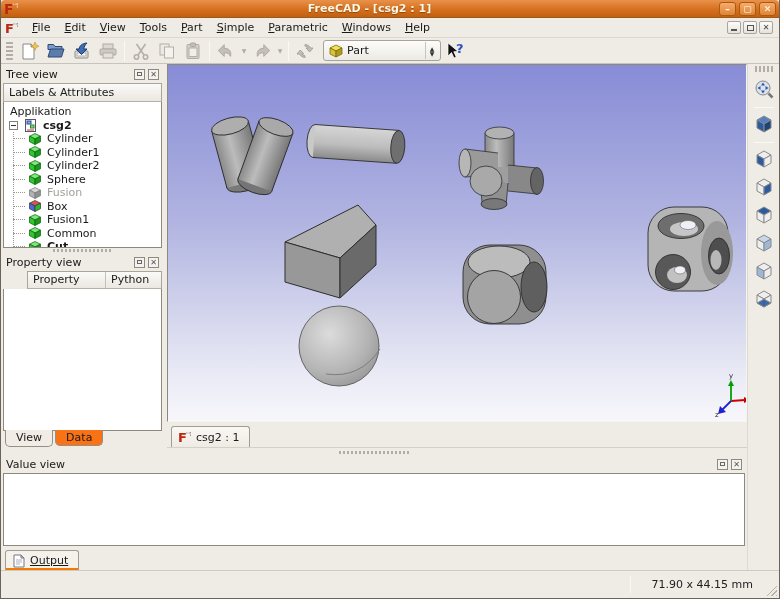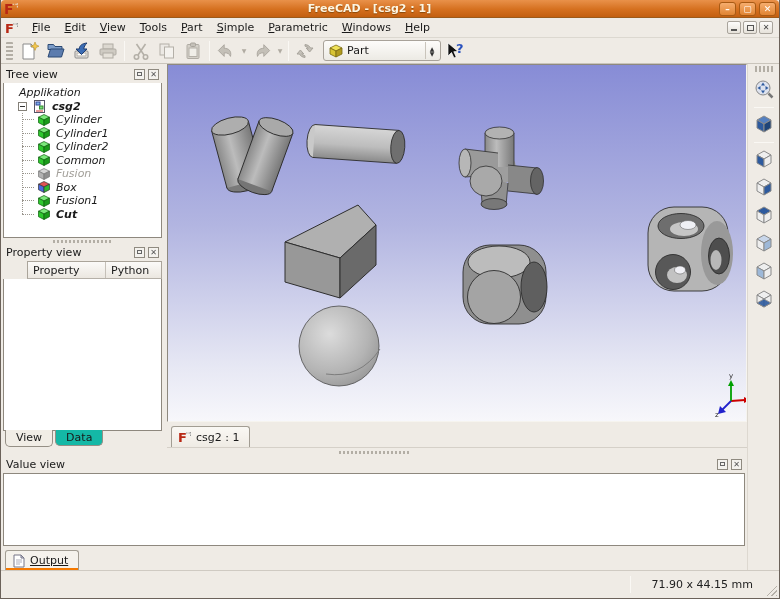--- a/index.html
+++ b/index.html
@@ -41,42 +41,42 @@
   .rd-btn { width:26px; height:26px; display:flex; align-items:center; justify-content:center; border:1px solid transparent; border-radius:2px; margin:1px 0; }
   .rd-sep { width:20px; height:1px; background:#c9c4bb; border-bottom:1px solid #faf8f4; margin:3px 0; }
 
   
   .left-dock { width:163px; display:flex; flex-direction:column; padding:2px 2px 0 2px; }
   .panel-title { height:17px; display:flex; align-items:center; padding:0 3px; font-size:11px; }
   .panel-title .ttl { flex:1; }
   .pt-btn { width:11px; height:11px; border:1px solid #8f8a80; background:#f4f2ee; margin-left:3px; position:relative; font-size:8px; line-height:9px; text-align:center; color:#555; }
   .pt-btn .inner { position:absolute; left:2px; top:2px; width:5px; height:4px; border:1px solid #666; }
   .col-header { height:19px; background:linear-gradient(180deg,#fbfaf8,#ebe7e0); border:1px solid #aaa49a; border-bottom:1px solid #b5b0a8; display:flex; align-items:center; padding:0 5px; }
-  .tree-wrap { flex:1; background:#fff; border:1px solid #8e887e; border-top:none; overflow:hidden; padding:3px 0 0 10px;font-style:italic; }
+  .tree-wrap { flex:1; background:#fff; border:1px solid #8e887e; border-top:none; overflow:hidden; padding:3px 0 0 1px; }
   .tree-row { height:13.5px; display:flex; align-items:center; white-space:nowrap; }
   .tree-row .lbl { padding:0 2px; }
   .tree-row.sel-bold .lbl, .tree-row.bold .lbl { font-weight:bold; }
   .tree-row.disabled .lbl { color:#a3a09a; }
   .tree-row .ic { width:13px; height:13px; display:inline-flex; align-items:center; margin-right:3px; }
   .row-doc { padding-left:20px; position:relative; }
   .expander { position:absolute; left:4px; top:2px; width:9px; height:9px; border:1px solid #848078; background:#fff; }
   .expander::before { content:""; position:absolute; left:1px; right:1px; top:3px; height:1px; background:#333; }
   .tree-children { position:relative; }
   .tree-children::before { content:""; position:absolute; left:8px; top:0; height:calc(100% - 7px); border-left:1px dotted #9a968e; }
   .tree-row.child { padding-left:24px; position:relative; }
   .tree-row.child::before { content:""; position:absolute; left:8px; top:6px; width:12px; border-top:1px dotted #9a968e; }
   .dock-splitter { height:6px; display:flex; align-items:center; justify-content:center; }
   .dock-splitter .dots { width:60px; height:3px; background:repeating-linear-gradient(90deg,#b3aea5 0 2px,transparent 2px 4px); }
   .prop-headers { display:flex; height:18px; border:1px solid #aaa49a; border-bottom:1px solid #b5b0a8;margin-left:24px; }
   .prop-headers .cell { background:linear-gradient(180deg,#fbfaf8,#ebe7e0); display:flex; align-items:center; padding:0 5px; }
   .prop-headers .cell:first-child { width:78px; border-right:1px solid #c5c0b8; }
   .prop-headers .cell:last-child { flex:1; }
   .prop-body { flex:1; background:#fff; border:1px solid #8e887e; border-top:none; }
   .left-tabs { height:18px; display:flex; padding-left:2px; margin-top:-1px; }
-  .ltab { padding:1px 10px 0 10px; border:1px solid #958f85; border-top:none; border-radius:0 0 5px 5px; background:#14b8a6; margin-right:2px; font-size:11px; height:16px; }
+  .ltab { padding:1px 10px 0 10px; border:1px solid #958f85; border-top:none; border-radius:0 0 5px 5px; background:#f97316; margin-right:2px; font-size:11px; height:16px; }
   .ltab.active { background:#f1ede6; height:17px; }
 
   
   .center { flex:1; display:flex; flex-direction:column; padding-left:3px; }
   .vp-frame { width:580px; height:358px; border:1px solid #8e897f; border-bottom-color:#f6f4ef; border-right-color:#f6f4ef; background:#fff; }
   .mdi-tabbar { height:26px; display:flex; align-items:flex-end; padding-left:4px; border-bottom:1px solid #d5d0c8; }
   .mdi-tab { display:flex; align-items:center; gap:4px; height:21px; padding:0 10px 0 6px; background:linear-gradient(180deg,#faf8f4,#efebe4); border:1px solid #a29d93; border-bottom:none; border-radius:3px 3px 0 0; }
   .mdi-tab .ic { width:14px; height:14px; }
 
   
@@ -244,20 +244,23 @@
       <div class="upper">
 
         <div class="left-dock">
           <div class="panel-title">
             <span class="ttl">Tree view</span>
             <span class="pt-btn">
                 <span class="inner"></span>
               </span>
             <span class="pt-btn">✕</span>
           </div>
+          <div class="col-header">
+            <span>Labels &amp; Attributes</span>
+          </div>
           <div class="tree-wrap">
             <div class="tree-row" style="padding-left:3px;">
               <span class="lbl">Applikation</span>
             </div>
             <div class="tree-row row-doc sel-bold">
               <span class="expander"></span>
               <span class="ic">
                 <svg width="11" height="13" viewBox="0 0 11 13">
                     <rect x="0.5" y="0.5" width="10" height="12" fill="#fff" stroke="#556"></rect>
                     <rect x="2" y="2" width="4" height="3" fill="#7ab0e8" stroke="#349"></rect>
@@ -299,21 +302,21 @@
                   <span class="lbl">Cylinder2</span>
                 </div>
                 <div class="tree-row child">
                   <span class="ic">
                     <svg width="12" height="12" viewBox="0 0 12 12">
                       <polygon points="6,0.5 11.5,3.2 6,6 0.5,3.2" fill="#7ce87c" stroke="#0c5c0c" stroke-width="0.7"></polygon>
                       <polygon points="0.5,3.2 6,6 6,11.5 0.5,8.7" fill="#2ec82e" stroke="#0c5c0c" stroke-width="0.7"></polygon>
                       <polygon points="11.5,3.2 6,6 6,11.5 11.5,8.7" fill="#1a9c1a" stroke="#0c5c0c" stroke-width="0.7"></polygon>
                     </svg>
                   </span>
-                  <span class="lbl">Common</span>
+                  <span class="lbl">Sphere</span>
                 </div>
                 <div class="tree-row child disabled">
                   <span class="ic">
                     <svg width="12" height="12" viewBox="0 0 12 12">
                       <polygon points="6,0.5 11.5,3.2 6,6 0.5,3.2" fill="#d6d6d6" stroke="#777777" stroke-width="0.7"></polygon>
                       <polygon points="0.5,3.2 6,6 6,11.5 0.5,8.7" fill="#b2b2b2" stroke="#777777" stroke-width="0.7"></polygon>
                       <polygon points="11.5,3.2 6,6 6,11.5 11.5,8.7" fill="#8f8f8f" stroke="#777777" stroke-width="0.7"></polygon>
                     </svg>
                   </span>
                   <span class="lbl">Fusion</span>
@@ -330,20 +333,30 @@
                 </div>
                 <div class="tree-row child">
                   <span class="ic">
                     <svg width="12" height="12" viewBox="0 0 12 12">
                       <polygon points="6,0.5 11.5,3.2 6,6 0.5,3.2" fill="#7ce87c" stroke="#0c5c0c" stroke-width="0.7"></polygon>
                       <polygon points="0.5,3.2 6,6 6,11.5 0.5,8.7" fill="#2ec82e" stroke="#0c5c0c" stroke-width="0.7"></polygon>
                       <polygon points="11.5,3.2 6,6 6,11.5 11.5,8.7" fill="#1a9c1a" stroke="#0c5c0c" stroke-width="0.7"></polygon>
                     </svg>
                   </span>
                   <span class="lbl">Fusion1</span>
+                </div>
+                <div class="tree-row child">
+                  <span class="ic">
+                    <svg width="12" height="12" viewBox="0 0 12 12">
+                      <polygon points="6,0.5 11.5,3.2 6,6 0.5,3.2" fill="#7ce87c" stroke="#0c5c0c" stroke-width="0.7"></polygon>
+                      <polygon points="0.5,3.2 6,6 6,11.5 0.5,8.7" fill="#2ec82e" stroke="#0c5c0c" stroke-width="0.7"></polygon>
+                      <polygon points="11.5,3.2 6,6 6,11.5 11.5,8.7" fill="#1a9c1a" stroke="#0c5c0c" stroke-width="0.7"></polygon>
+                    </svg>
+                  </span>
+                  <span class="lbl">Common</span>
                 </div>
                 <div class="tree-row child bold">
                   <span class="ic">
                     <svg width="12" height="12" viewBox="0 0 12 12">
                       <polygon points="6,0.5 11.5,3.2 6,6 0.5,3.2" fill="#7ce87c" stroke="#0c5c0c" stroke-width="0.7"></polygon>
                       <polygon points="0.5,3.2 6,6 6,11.5 0.5,8.7" fill="#2ec82e" stroke="#0c5c0c" stroke-width="0.7"></polygon>
                       <polygon points="11.5,3.2 6,6 6,11.5 11.5,8.7" fill="#1a9c1a" stroke="#0c5c0c" stroke-width="0.7"></polygon>
                     </svg>
                   </span>
                   <span class="lbl">Cut</span>

